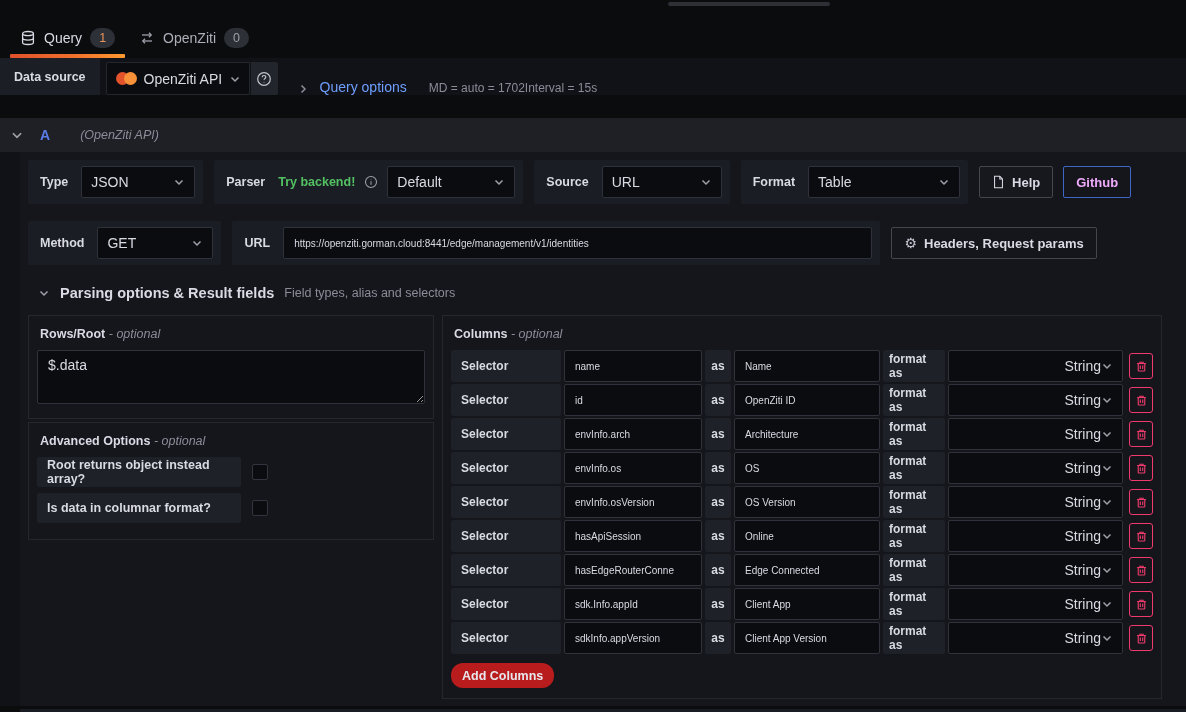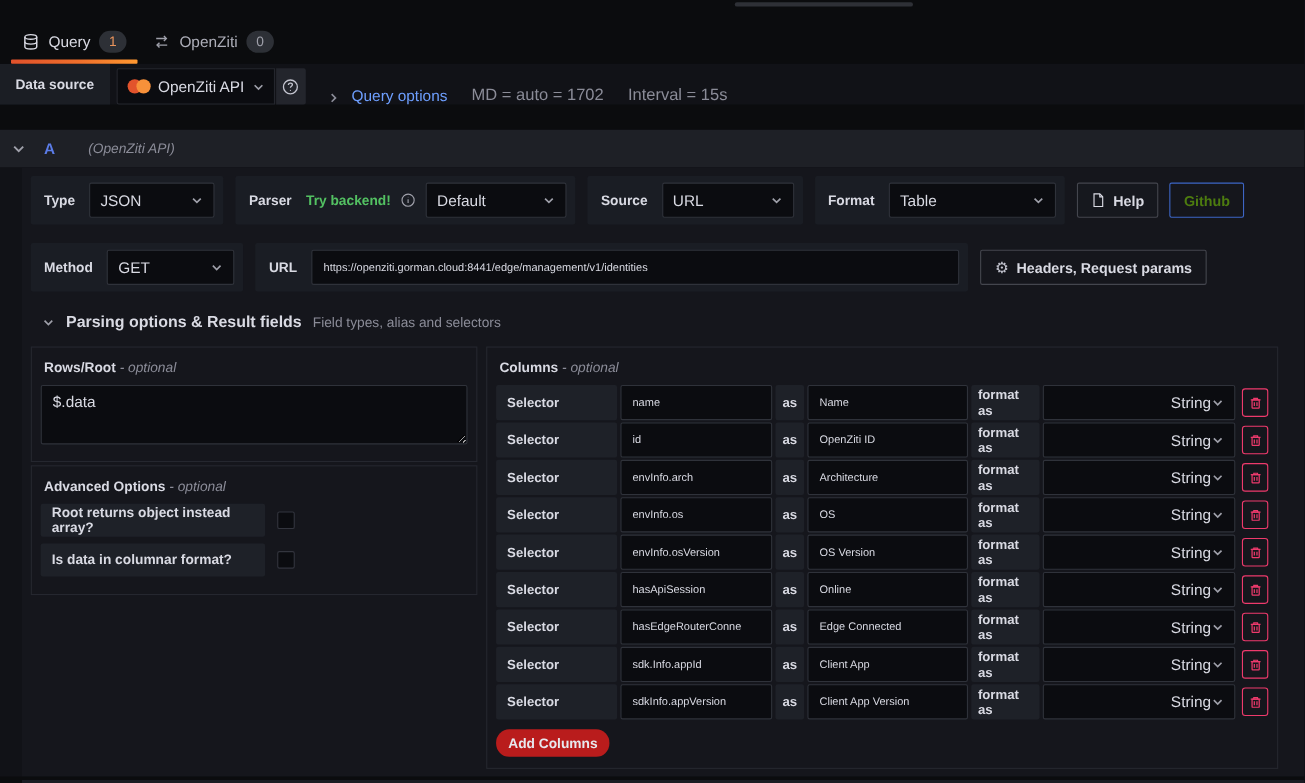--- a/index.html
+++ b/index.html
@@ -26,42 +26,42 @@
   .ds-label { height:37px; display:flex; align-items:center; padding:0 14px; background:#1b1e24; font-size:12.5px; font-weight:700; color:#d9dae3; margin-right:6px; }
   .ds-picker { height:33px; width:144px; background:#0b0c10; border:1px solid #24262d; border-radius:2px 0 0 2px; display:flex; align-items:center; gap:7px; padding:0 9px; cursor:pointer; }
   .ds-picker .pick-text { font-size:14px; color:#d9dae3; flex:1; white-space:nowrap; }
   .logo { display:inline-flex; }
   .logo i { width:13px; height:13px; border-radius:50%; display:inline-block; }
   .logo .c1 { background:#e2532c; }
   .logo .c2 { background:#f8913a; margin-left:-5px; }
   .ds-qmark { height:33px; width:27px; background:#23252c; border-radius:0 2px 2px 0; margin-left:1px; display:flex; align-items:center; justify-content:center; cursor:pointer; }
   .crumb-chev { margin:0 11px 0 19px; color:#8b8c98; }
   .qo-link { color:#6e9fff; font-size:14px; font-weight:500; cursor:pointer; }
-  .ds-stats { display:flex; gap:22px; margin-left:22px; color:#8b8c98; font-size:15px; }
+  .ds-stats { display:flex; margin-left:22px; color:#8b8c98; font-size:12px; }
 
   .gap-strip { height:23px; background:#0b0c0e; }
 
   
   .row-a-header { height:34px; background:#1e2026; display:flex; align-items:center; padding:0 10px; cursor:pointer; }
   .row-a-header .chev { color:#9fa0aa; }
   .refid { color:#5b7ce8; font-weight:700; font-size:14px; margin-left:16px; }
   .ds-hint { font-style:italic; color:#8b8c98; font-size:12.5px; margin-left:30px; }
 
   
   .editor-body { margin-left:20px; height:554px; background:#15161c; padding:8px 24px 16px 8px; overflow:hidden; }
   .field-row { display:flex; align-items:flex-start; gap:11px; margin-bottom:17px; }
   .card { background:#1a1d24; border-radius:2px; height:44px; padding:6px 8px; display:flex; align-items:center; gap:9px; }
   .lbl { font-size:12.5px; font-weight:600; color:#d9dae3; padding:0 4px; white-space:nowrap; }
   .gsel { height:32px; background:#0b0c10; border:1px solid #2f323a; border-radius:2px; display:flex; align-items:center; justify-content:space-between; padding:0 9px; font-size:14px; color:#d9dae3; cursor:pointer; }
   .gsel .chev { color:#9fa0aa; }
   .w-type{width:114px} .w-parser{width:128px} .w-source{width:120px} .w-format{width:152px} .w-method{width:116px}
   .hint-green { color:#53c162; font-size:12.5px; font-weight:600; white-space:nowrap; }
   .btns { margin-left:auto; margin-right:60px; display:flex; gap:10px; align-self:center; }
   .btn { height:32px; display:inline-flex; align-items:center; gap:7px; padding:0 12px; border-radius:2px; font-size:13px; font-weight:600; color:#d9dae3; border:1px solid #44464e; background:#16181e; cursor:pointer; font-family:inherit; }
-  .btn-github { color:#4d7c0f; border-color:#3d66c5; background:transparent; }
+  .btn-github { color:#f0abfc; border-color:#3d66c5; background:transparent; }
   .btn-headers { align-self:center; background:transparent; }
   .gear-glyph { font-size:14px; line-height:1; color:#c3c4cf; }
   .card-url { flex:0 0 648px; }
   .txt-input { height:32px; background:#0b0c10; border:1px solid #2f323a; border-radius:2px; color:#d9dae3; font-size:10px; padding:0 10px; font-family:inherit; outline:none; }
   .url-input { flex:1; min-width:0; }
 
   .section-head { display:flex; align-items:center; gap:10px; margin:20px 0 14px 10px; }
   .section-title { font-size:14.5px; font-weight:700; color:#d9dae3; }
   .section-sub { font-size:12.5px; color:#8b8c98; }
   .section-head .chev { color:#9fa0aa; cursor:pointer; }

